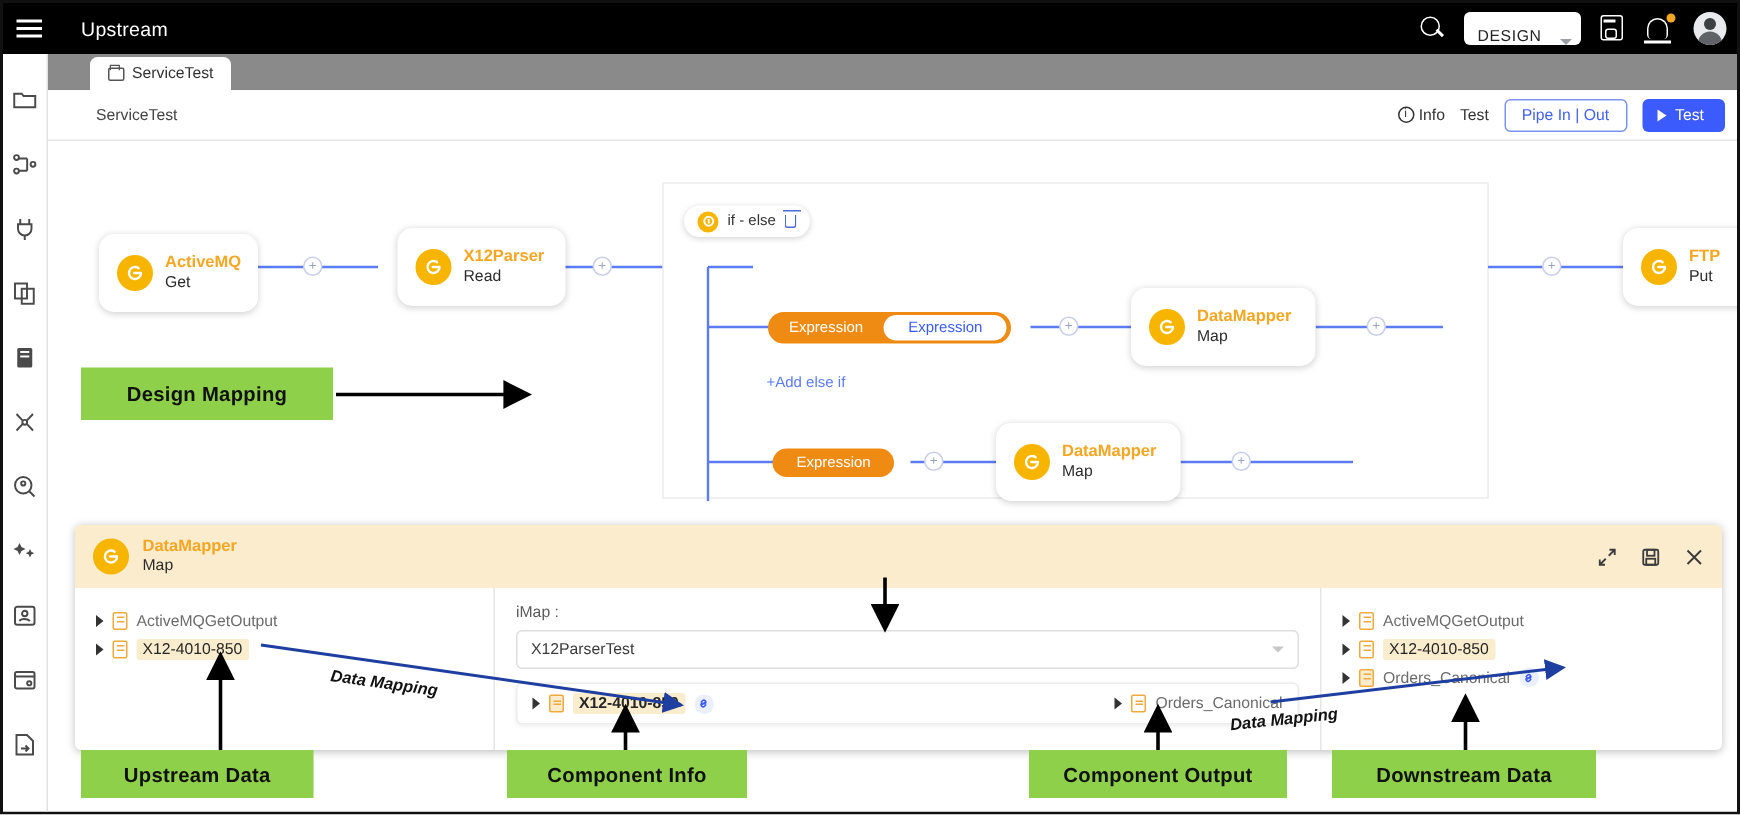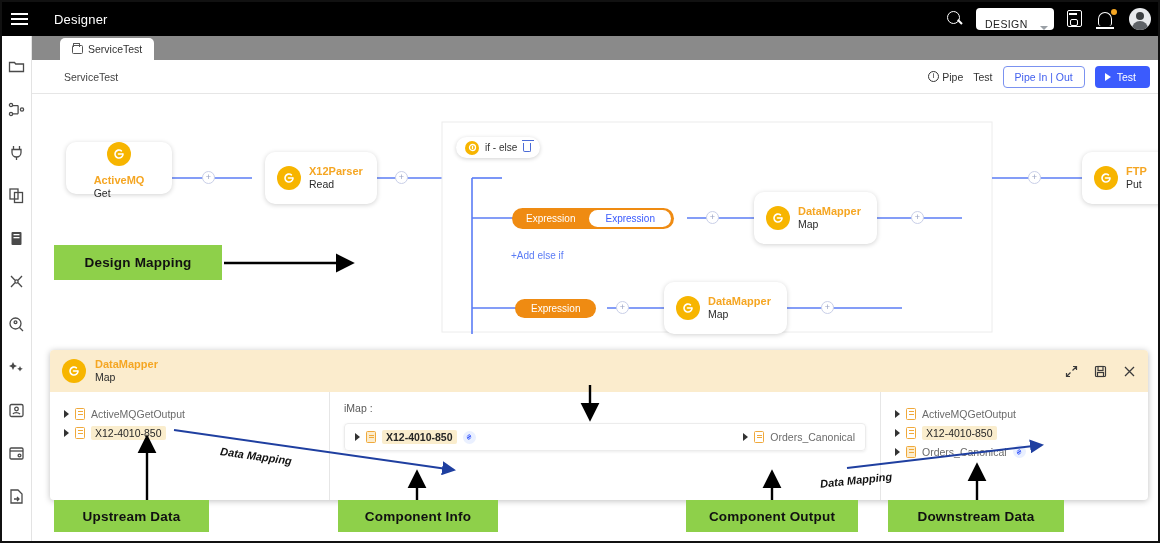--- a/index.html
+++ b/index.html
@@ -140,21 +140,21 @@
 <body>
 
 <div class="app">
 
   <div class="topbar">
     <div class="hamburger">
         <i></i>
         <i></i>
         <i></i>
       </div>
-    <div class="app-title">Designer</div>
+    <div class="app-title">Upstream</div>
     <div class="topbar-right">
       <div class="search-ic"></div>
       <div class="design-select">
         <span>DESIGN</span>
         <span class="caret-d"></span>
       </div>
       <div class="tb-ic">
           <div class="doc-ic"></div>
         </div>
       <div class="tb-ic">
@@ -244,21 +244,21 @@
       <span class="folder-ic"></span>
       <span>ServiceTest</span>
     </div>
   </div>
 
   <div class="subhdr">
     <div class="crumb">ServiceTest</div>
     <div class="subhdr-right">
       <div class="info-link">
         <span class="info-ic"></span>
-        <span>Pipe</span>
+        <span>Info</span>
       </div>
       <div class="plain-link">Test</div>
       <div class="btn-outline">Pipe In | Out</div>
       <div class="btn-primary">
         <span class="play"></span>
         <span>Test</span>
       </div>
     </div>
   </div>
 
@@ -282,21 +282,21 @@
 
         <line x1="440" y1="214" x2="485" y2="214"></line>
         <line x1="575" y1="214" x2="650" y2="214"></line>
         <line x1="755" y1="214" x2="870" y2="214"></line>
 
         <line x1="960" y1="84" x2="1050" y2="84"></line>
         <line x1="1130" y1="84" x2="1130" y2="84"></line>
       </g>
     </svg>
 
-    <div class="node" style="left:34px; top:48px; width:106px;flex-direction:column;">
+    <div class="node" style="left:34px; top:62px; width:106px;">
       <span class="node-ic">
         <svg width="14" height="14" viewBox="0 0 14 14" fill="none" stroke="#fff" stroke-width="1.6" stroke-linecap="round">
             <path d="M11 7a4 4 0 1 1-1.6-3.2"></path>
             <path d="M6.5 7h4"></path>
           </svg>
       </span>
       <span>
         <span class="node-t1" style="display:block">ActiveMQ</span>
         <span class="node-t2" style="display:block">Get</span>
       </span>
@@ -426,20 +426,24 @@
         </div>
         <div class="trow">
           <span class="tri"></span>
           <span class="fileic"></span>
           <span class="hl">X12-4010-850</span>
         </div>
       </div>
 
       <div class="col-mid">
         <div class="imap-label">iMap :</div>
+        <div class="imap-select">
+          <span>X12ParserTest</span>
+          <span class="caret"></span>
+        </div>
         <div class="io-box">
           <span class="trow">
             <span class="tri"></span>
             <span class="fileic solid"></span>
             <span class="hl" style="font-weight:bold">X12-4010-850</span>
             <span class="linkic">
               <svg width="8" height="8" viewBox="0 0 8 8" fill="none" stroke="#3b5bfd" stroke-width="1">
                   <path d="M3 5l2-2M2.2 3.3L3.3 2.2a1.3 1.3 0 0 1 1.9 1.9L4.6 4.7"></path>
                   <path d="M5.8 4.7L4.7 5.8a1.3 1.3 0 0 1-1.9-1.9L3.4 3.3"></path>
                 </svg>

